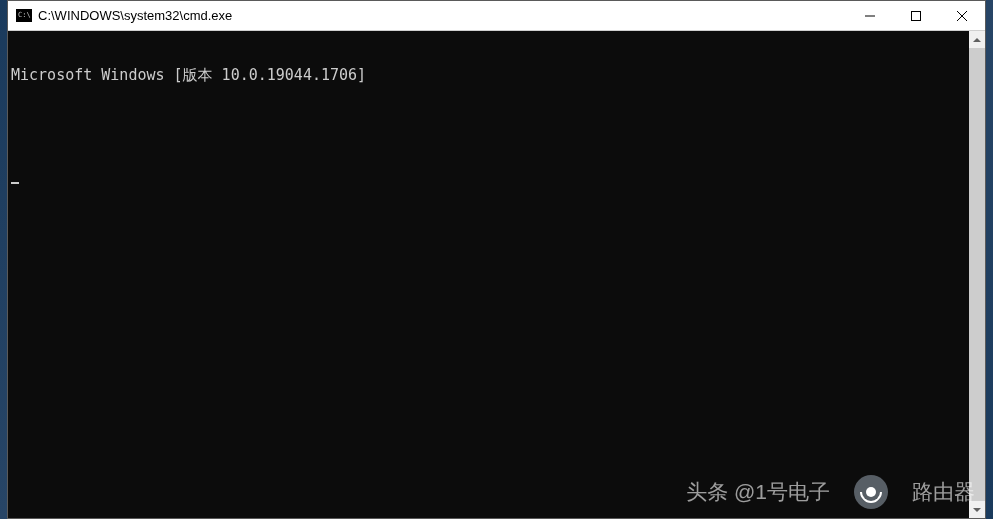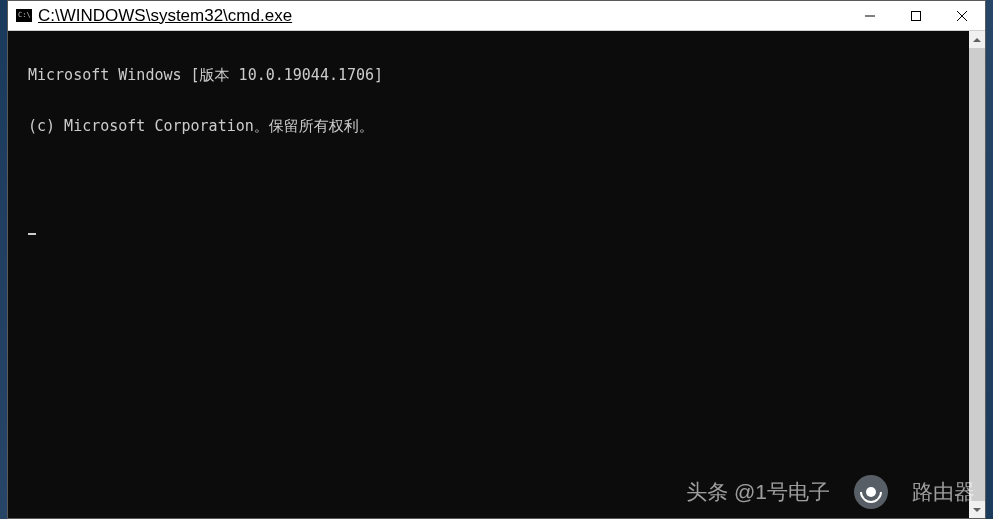--- a/index.html
+++ b/index.html
@@ -83,42 +83,41 @@
       padding-left: 2px;
     }
     .titlebar-icon-text {
       color: #c0c0c0;
       font-size: 7px;
       font-family: monospace;
       line-height: 1;
     }
     .titlebar-title {
       flex: 1;
-      font-size: 17px;
+      font-size: 13px;
       color: #000;
       font-family: "Segoe UI", sans-serif;
-      text-decoration: underline;
     }
     .titlebar-controls {
       display: flex;
       height: 100%;
     }
     .titlebar-btn {
       width: 46px;
       height: 100%;
       display: flex;
       align-items: center;
       justify-content: center;
       color: #000;
     }
     .titlebar-btn svg { width: 10px; height: 10px; }
     .terminal-body {
       flex: 1;
       background: #0c0c0c;
-      padding: 2px 20px;
+      padding: 2px 3px;
       font-family: "NSimSun", "SimSun", "Consolas", monospace;
       font-size: 15px;
       color: #cccccc;
       line-height: 17px;
       white-space: pre;
       position: relative;
       overflow: hidden;
     }
     .terminal-line { white-space: pre; }
     .prompt-line { display: flex; }
@@ -186,21 +185,20 @@
       <div class="titlebar-btn">
         <svg viewBox="0 0 10 10">
             <line x1="0" y1="0" x2="10" y2="10" stroke="#000" stroke-width="1"></line>
             <line x1="10" y1="0" x2="0" y2="10" stroke="#000" stroke-width="1"></line>
           </svg>
       </div>
     </div>
   </div>
   <div class="terminal-body">
     <div class="terminal-line">Microsoft Windows [版本 10.0.19044.1706]</div>
-    <div class="terminal-line">(c) Microsoft Corporation。保留所有权利。</div>
     <div class="terminal-line">&nbsp;</div>
     <div class="prompt-line"><span class="cursor"></span></div>
   </div>
   <div class="scrollbar">
     <div class="scrollbar-btn">
       <svg width="8" height="4" viewBox="0 0 8 4">
           <polygon points="4,0 8,4 0,4" fill="#606060"></polygon>
         </svg>
     </div>
     <div class="scrollbar-track">

